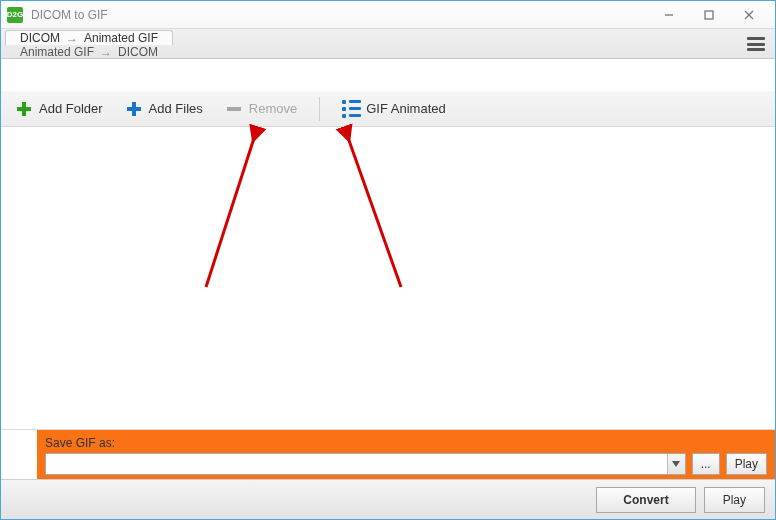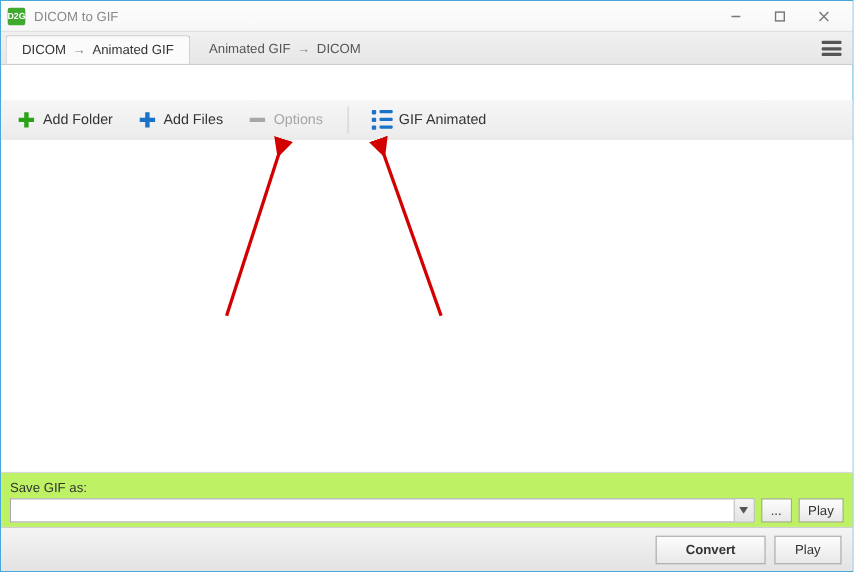--- a/index.html
+++ b/index.html
@@ -8,21 +8,21 @@
 
   
   .titlebar { height: 28px; background: linear-gradient(#fdfdfd,#f7f7f7); display: flex; align-items: center; padding: 0 6px; border-bottom: 1px solid #dcdcdc; }
   .app-icon { width: 16px; height: 16px; background: #3fa92e; border-radius: 2px; margin-right: 8px; display:flex;align-items:center;justify-content:center;color:#fff;font-size:8px;font-weight:bold;}
   .title-text { color: #888; font-size: 12px; flex: 1; }
   .winbtns { display: flex; }
   .winbtn { width: 40px; height: 22px; display:flex;align-items:center;justify-content:center; color:#888; font-size:12px;}
   .winbtn svg { width: 10px; height: 10px; stroke:#777; stroke-width:1.3; fill:none;}
 
   
-  .tabstrip { height: 30px; background: linear-gradient(#f0f0f0,#e7e7e7); display: flex; align-items: center; padding: 0 4px; border-bottom: 1px solid #c9c9c9; position:relative;}
+  .tabstrip { height: 30px; background: linear-gradient(#f0f0f0,#e7e7e7); display: flex; align-items: flex-start; padding: 0 4px; border-bottom: 1px solid #c9c9c9; position:relative;flex-direction:column;}
   .tab { height: 26px; padding: 0 14px; display:flex; align-items:center; font-size:12px; color:#555; border:1px solid transparent; border-bottom:none; border-radius:3px 3px 0 0; margin-right:2px; cursor:pointer;}
   .tab.active { background:#fbfbfb; border-color:#c9c9c9; color:#333; position:relative; top:1px;}
   .tab .arrow { margin:0 6px; color:#888;}
   .hamburger { position:absolute; right:8px; top:6px; width:22px; height:18px; display:flex; flex-direction:column; justify-content:space-between; padding:2px 2px;}
   .hamburger span{height:3px;background:#555;border-radius:1px;}
 
   
   .toolbar { height: 36px; background: linear-gradient(#f6f6f6,#ececec); display:flex; align-items:center; padding:0 10px; gap:14px; border-bottom:1px solid #d9d9d9;margin-top:32px;}
   .tbtn { display:flex; align-items:center; gap:6px; font-size:13px; color:#333; cursor:pointer; padding:3px 4px;}
   .tbtn.disabled { color:#a7a7a7; cursor:default;}
@@ -36,21 +36,21 @@
   .optlines .row{display:flex;align-items:center;gap:3px;}
   .optlines .dot{width:4px;height:4px;background:#1a73c8;border-radius:1px;}
   .optlines .dash{width:12px;height:3px;background:#1a73c8;border-radius:1px;}
 
   
   .content { flex:1; background:#fff; position:relative; border-bottom:1px solid #d9d9d9;}
   .annot-arrow{position:absolute;}
   .annot-arrow svg{overflow:visible;}
 
   
-  .savearea { padding:6px 8px 4px 8px; background:#bef264;}
+  .savearea { padding:6px 8px 4px 8px; background:#f97316;margin-left:36px;}
   .savelabel{font-size:12px;color:#333;margin-bottom:3px;display:block;}
   .saverow{display:flex;gap:6px;align-items:center;}
   .combo{flex:1;position:relative;}
   .combo input{width:100%;height:22px;border:1px solid #a8a8a8;padding:0 22px 0 4px;font-size:12px;background:#fff;}
   .combo .dd{position:absolute;right:1px;top:1px;width:18px;height:20px;background:linear-gradient(#f4f4f4,#e4e4e4);border-left:1px solid #bcbcbc;display:flex;align-items:center;justify-content:center;}
   .combo .dd svg{width:8px;height:6px;}
   .btn{height:22px;padding:0 10px;border:1px solid #a8a8a8;background:linear-gradient(#fdfdfd,#e8e8e8);font-size:12px;color:#333;cursor:pointer;display:flex;align-items:center;}
   .btn.small{padding:0 8px;}
 
   
@@ -128,21 +128,21 @@
           </svg>
         </span>
       <span>Add Files</span>
     </div>
     <div class="tbtn disabled">
       <span class="ticon minus">
           <svg width="18" height="18" viewBox="0 0 18 18">
             <line x1="2" y1="9" x2="16" y2="9"></line>
           </svg>
         </span>
-      <span>Options</span>
+      <span>Remove</span>
     </div>
     <div class="sep"></div>
     <div class="tbtn">
       <span class="ticon">
         <span class="optlines">
           <span class="row">
               <span class="dot"></span>
               <span class="dash"></span>
             </span>
           <span class="row">

